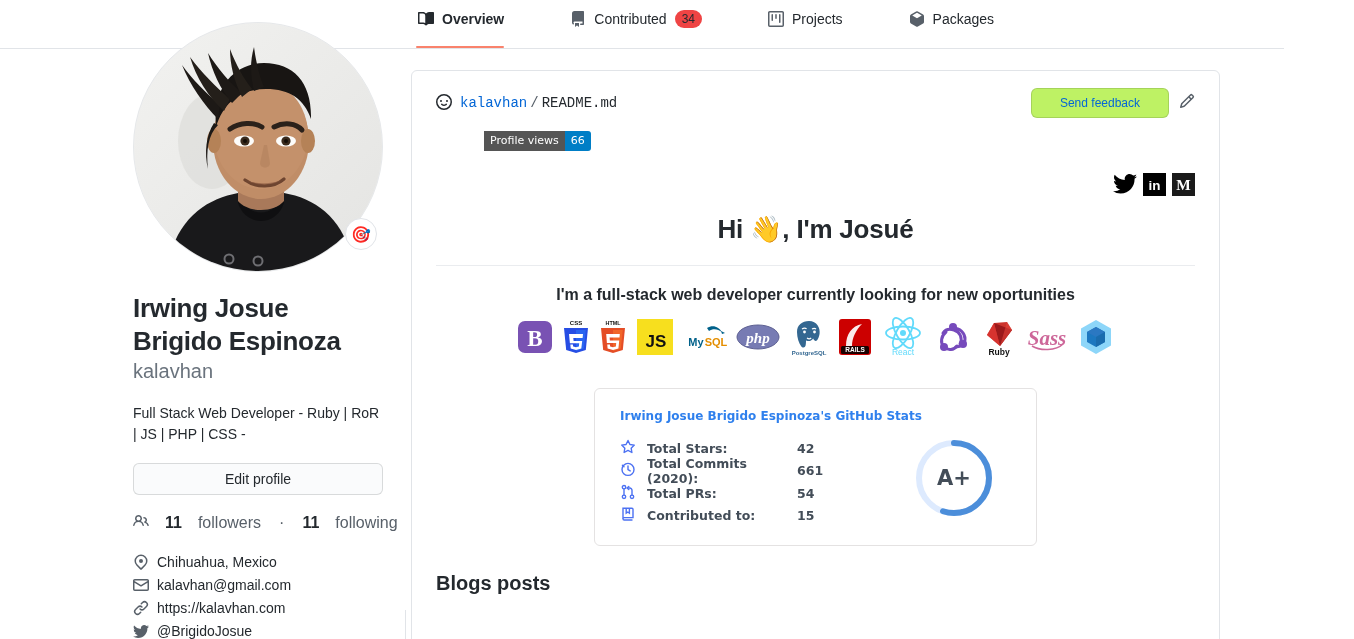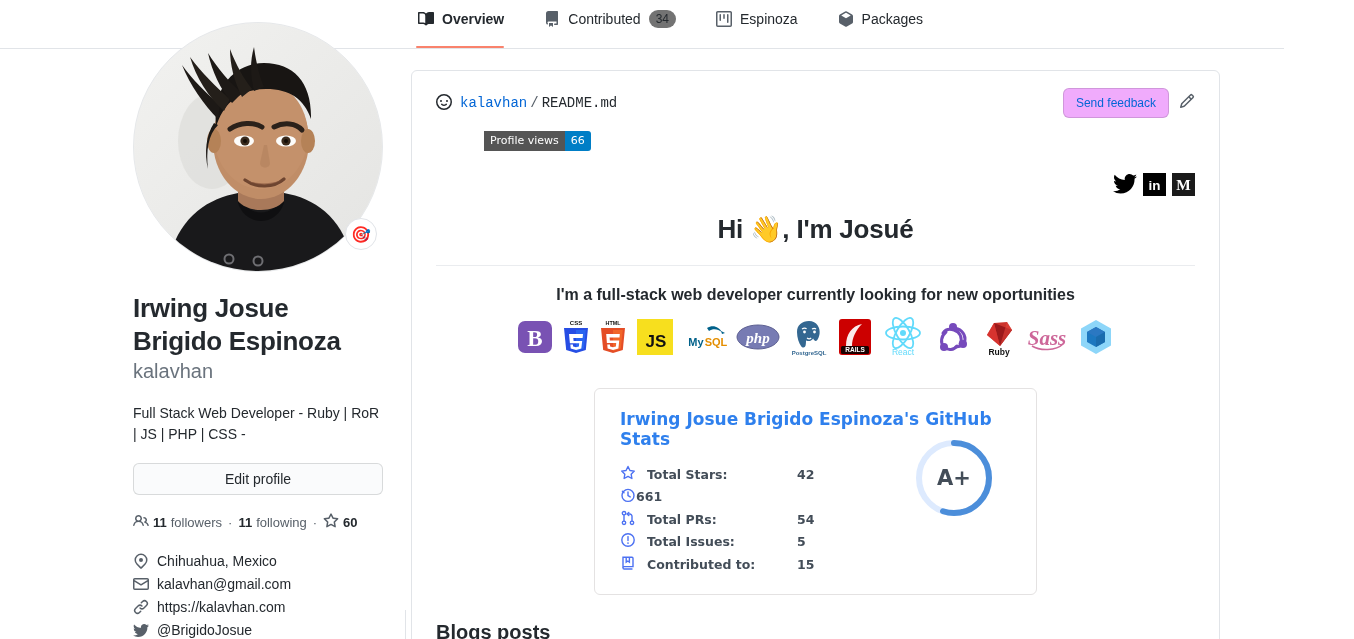--- a/index.html
+++ b/index.html
@@ -11,38 +11,39 @@
     overflow: hidden;
   }
   .page { position: relative; width: 1354px; height: 639px; }
 
   
   .tabbar {
     position: absolute; top: 0; left: 0; width: 1284px; height: 49px;
     border-bottom: 1px solid #e1e4e8;
     display: flex; align-items: flex-end;
     padding-left: 416px;
+    gap: 26px;
   }
   .tab {
     display: flex; align-items: center; gap: 8px;
     height: 47px; padding: 0 16px 0 2px;
     margin-right: 22px;
     font-size: 14px; color: #24292e;
     position: relative; cursor: pointer;
     padding-bottom: 11px;
   }
   .tab .tlabel { line-height: 1; }
   .tab.active .tlabel { font-weight: bold; }
   .tab.active::after {
     content: ""; position: absolute; left: 0; right: 16px; bottom: 0;
     height: 2px; background: #f9826c; border-radius: 2px;
   }
   .tab svg { display: block; }
   .counter {
-    background: #737373; color: #24292e;
+    background: #ef4444; color: #24292e;
     border-radius: 20px; font-size: 12px;
     padding: 1px 7px; line-height: 16px; min-width: 22px; text-align: center;
   }
 
   
   .sidebar { position: absolute; left: 133px; top: 22px; width: 250px; }
   .avatar-wrap { position: relative; width: 250px; height: 250px; }
   .avatar {
     width: 250px; height: 250px; border-radius: 50%;
     overflow: hidden; border: 1px solid #e6e8ea; background: #efefef;
@@ -63,22 +64,22 @@
   .bio { margin-top: 20px; font-size: 14px; line-height: 21px; color: #24292e; }
   .edit-btn {
     display: block; width: 250px; margin-top: 18px;
     padding: 5px 16px; font-size: 14px; line-height: 20px;
     text-align: center; color: #24292e;
     background: #fafbfc; border: 1px solid rgba(27,31,35,0.15);
     border-radius: 6px; cursor: pointer;
     font-family: "Liberation Sans", sans-serif;
   }
   .followrow {
-    margin-top: 18px; font-size: 13px; color: #586069;
-    display: flex; align-items: center; gap: 4px; flex-wrap: nowrap;
+    margin-top: 18px; font-size: 16px; color: #586069;
+    display: flex; align-items: center; gap: 16px; flex-wrap: nowrap;
   }
   .followrow b { color: #24292e; font-weight: bold; }
   .followrow .sep { margin: 0 2px; }
   .meta { margin-top: 18px; }
   .meta-row {
     display: flex; align-items: center; gap: 8px;
     font-size: 14px; line-height: 22px; color: #24292e;
     margin-bottom: 1px;
   }
   .meta-row .ico { width: 16px; height: 16px; flex: 0 0 16px; color: #6a737d; }
@@ -100,23 +101,23 @@
     gap: 40px;
   }
   .readme-path { display: flex; align-items: center; gap: 8px; font-size: 14px; }
   .readme-path .smiley { color: #24292e; }
   .pathtext { font-family: "Liberation Mono", monospace; font-size: 14px; }
   .pathtext .owner { color: #0366d6; }
   .pathtext .slash { color: #586069; margin: 0 3px; }
   .pathtext .fname { color: #24292e; }
   .readme-actions { display: flex; align-items: center; gap: 10px; }
   .feedback-btn {
-    font-size: 12px; color: #0366d6; background: #f0abfc;
+    font-size: 12px; color: #0366d6; background: #bef264;
     border: 1px solid rgba(27,31,35,0.15); border-radius: 6px;
-    padding: 5px 12px; cursor: pointer; line-height: 18px;
+    padding: 5px 28px; cursor: pointer; line-height: 18px;
     font-family: "Liberation Sans", sans-serif;
   }
   .pencil { color: #586069; cursor: pointer; display: block; }
 
   
   .badge-shield {
     display: inline-flex; height: 20px; border-radius: 3px; overflow: hidden;
     font-size: 11px; line-height: 20px; margin-top: 12px;
     font-family: "DejaVu Sans", sans-serif;
     padding-left: 48px;
@@ -148,21 +149,21 @@
   }
   .techrow .t { display: block; }
 
   
   .statscard {
     width: 443px; margin: 28px auto 0 auto;
     border: 1px solid #e4e2e2; border-radius: 6px;
     padding: 20px 25px 18px 25px; position: relative;
     font-family: "DejaVu Sans", sans-serif;
   }
-  .stats-title { font-size: 17px; font-weight: bold; color: #2f80ed; }
+  .stats-title { font-size: 12px; font-weight: bold; color: #2f80ed; }
   .stats-list { margin-top: 14px; }
   .stats-row {
     display: flex; align-items: center;
     height: 22.5px; font-size: 12.5px; font-weight: bold; color: #434d58;
   }
   .stats-row .sico { width: 16px; flex: 0 0 16px; color: #4c71f2; display: block; }
   .stats-row .slabel { margin-left: 11px; width: 150px; }
   .stats-row .sval { color: #434d58; }
   .ring {
     position: absolute; right: 41px; top: 48px;
@@ -201,21 +202,21 @@
       <span class="tlabel">Contributed</span>
       <span class="counter">34</span>
     </div>
 
     <div class="tab">
       <span>
         <svg width="16" height="16" viewBox="0 0 16 16" fill="#586069">
             <path d="M1.75 0h12.5C15.216 0 16 .784 16 1.75v12.5A1.75 1.75 0 0114.25 16H1.75A1.75 1.75 0 010 14.25V1.75C0 .784.784 0 1.75 0zM1.5 1.75v12.5c0 .138.112.25.25.25h12.5a.25.25 0 00.25-.25V1.75a.25.25 0 00-.25-.25H1.75a.25.25 0 00-.25.25zM11.75 3a.75.75 0 01.75.75v7.5a.75.75 0 01-1.5 0v-7.5a.75.75 0 01.75-.75zm-8.25.75a.75.75 0 011.5 0v5.5a.75.75 0 01-1.5 0v-5.5zM8 3a.75.75 0 01.75.75v3.5a.75.75 0 01-1.5 0v-3.5A.75.75 0 018 3z"></path>
           </svg>
       </span>
-      <span class="tlabel">Espinoza</span>
+      <span class="tlabel">Projects</span>
     </div>
 
     <div class="tab">
       <span>
         <svg width="16" height="16" viewBox="0 0 16 16" fill="#586069">
             <path d="M8.878.392a1.75 1.75 0 00-1.756 0l-5.25 3.045A1.75 1.75 0 001 4.951v6.098c0 .624.332 1.2.872 1.514l5.25 3.045a1.75 1.75 0 001.756 0l5.25-3.045c.54-.313.872-.89.872-1.514V4.951c0-.624-.332-1.2-.872-1.514L8.878.392zM7.875 1.69a.25.25 0 01.25 0l4.63 2.685L8 7.133 3.245 4.375l4.63-2.685zM2.5 5.677v5.372c0 .09.047.171.125.216l4.625 2.683V8.432L2.5 5.677zm6.25 8.271l4.625-2.683a.25.25 0 00.125-.216V5.677L8.75 8.432v5.516z"></path>
           </svg>
       </span>
       <span class="tlabel">Packages</span>
     </div>
@@ -538,50 +539,40 @@
           <span class="sval">42</span>
         </div>
         <div class="stats-row">
           <span class="sico">
             <svg width="16" height="16" viewBox="0 0 16 16" fill="none" stroke="#4c71f2" stroke-width="1.4">
                 <circle cx="8" cy="8.4" r="6"></circle>
                 <path d="M8 5v3.5l2.2 1.4" stroke-linecap="round"></path>
                 <path d="M2.4 4.2l1.6 1.5" stroke-linecap="round"></path>
               </svg>
           </span>
+          <span class="slabel">Total Commits (2020):</span>
           <span class="sval">661</span>
         </div>
         <div class="stats-row">
           <span class="sico">
             <svg width="16" height="16" viewBox="0 0 16 16" fill="none" stroke="#4c71f2" stroke-width="1.4">
                 <circle cx="4" cy="3.2" r="1.7"></circle>
                 <circle cx="4" cy="12.8" r="1.7"></circle>
                 <circle cx="12" cy="12.8" r="1.7"></circle>
                 <path d="M4 5v6" stroke-linecap="round"></path>
                 <path d="M12 11V6.2c0-1.2-1-2.2-2.2-2.2H7.2" stroke-linecap="round"></path>
                 <path d="M8.8 2.4L7.1 4l1.7 1.6" stroke-linecap="round" stroke-linejoin="round"></path>
               </svg>
           </span>
           <span class="slabel">Total PRs:</span>
           <span class="sval">54</span>
         </div>
         <div class="stats-row">
           <span class="sico">
             <svg width="16" height="16" viewBox="0 0 16 16" fill="none" stroke="#4c71f2" stroke-width="1.4">
-                <circle cx="8" cy="8" r="6.2"></circle>
-                <path d="M8 4.6v4" stroke-linecap="round"></path>
-                <circle cx="8" cy="11.1" r="0.85" fill="#4c71f2" stroke="none"></circle>
-              </svg>
-          </span>
-          <span class="slabel">Total Issues:</span>
-          <span class="sval">5</span>
-        </div>
-        <div class="stats-row">
-          <span class="sico">
-            <svg width="16" height="16" viewBox="0 0 16 16" fill="none" stroke="#4c71f2" stroke-width="1.4">
                 <path d="M3 2.2h9a1 1 0 011 1v8.4H4.2A1.2 1.2 0 003 12.8V2.2z"></path>
                 <path d="M3 12.8a1.2 1.2 0 001.2 1.2H12" stroke-linecap="round"></path>
                 <path d="M6.2 2.2v5l1.6-1.2 1.6 1.2v-5"></path>
               </svg>
           </span>
           <span class="slabel">Contributed to:</span>
           <span class="sval">15</span>
         </div>
       </div>
 

